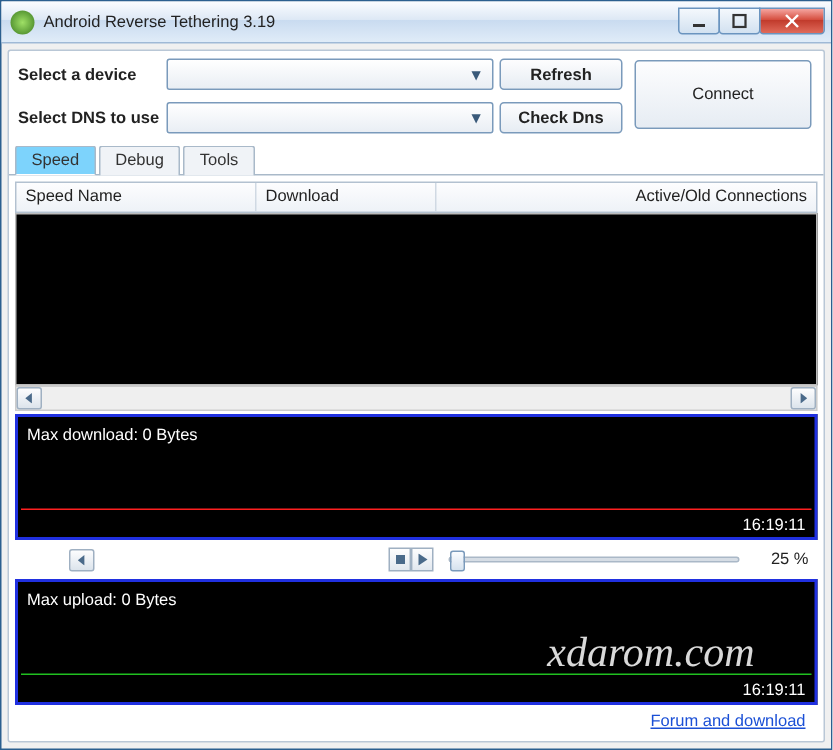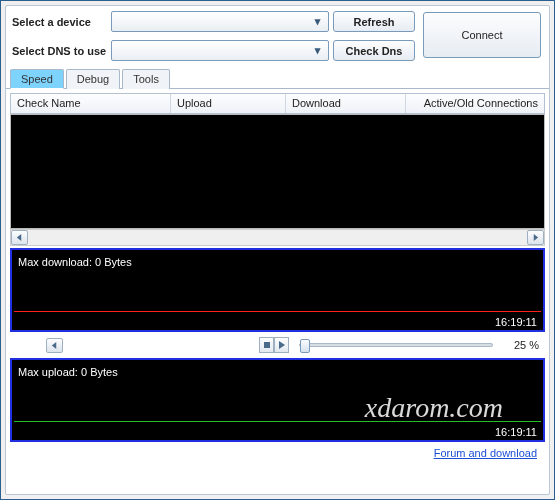--- a/index.html
+++ b/index.html
@@ -45,20 +45,42 @@
   .pct { width: 40px; text-align: right; margin-right: 6px; color: #222; }
   .watermark { position: absolute; right: 40px; top: 32px; font-family: Georgia, serif; font-size: 28px; font-style: italic; color: rgba(255,255,255,0.85); pointer-events: none; }
   .footerlink { text-align: right; padding: 3px 8px; }
   .footerlink a { color: #1a4fd6; text-decoration: underline; cursor: pointer; }
 </style>
 </head>
 <body>
 
 <div class="window">
 
+  <div class="titlebar">
+    <div class="title-ico"></div>
+    <div class="title-text">Android Reverse Tethering 3.19</div>
+    <div class="winbtns">
+      <div class="winbtn">
+          <svg viewBox="0 0 10 10">
+            <line x1="1" y1="8" x2="9" y2="8" stroke="#333" stroke-width="2"></line>
+          </svg>
+        </div>
+      <div class="winbtn">
+          <svg viewBox="0 0 10 10">
+            <rect x="1" y="1" width="8" height="8" fill="none" stroke="#333" stroke-width="1.5"></rect>
+          </svg>
+        </div>
+      <div class="winbtn close">
+          <svg viewBox="0 0 10 10">
+            <line x1="1" y1="1" x2="9" y2="9" stroke="#fff" stroke-width="1.6"></line>
+            <line x1="9" y1="1" x2="1" y2="9" stroke="#fff" stroke-width="1.6"></line>
+          </svg>
+        </div>
+    </div>
+  </div>
 
   <div class="client">
 
     <div class="topgrid">
       <div class="leftcol">
         <div class="toprow">
           <div class="lblcol">Select a device</div>
           <div class="combo">
               <span class="arrow">▾</span>
             </div>
@@ -79,22 +101,21 @@
 
     <div class="tabbar">
       <div class="tab active">Speed</div>
       <div class="tab">Debug</div>
       <div class="tab">Tools</div>
     </div>
 
     <div class="tabbody">
 
       <div class="colhead">
-        <div style="width:160px">Check Name</div>
-        <div style="width:115px">Upload</div>
+        <div style="width:160px">Speed Name</div>
         <div style="width:120px">Download</div>
         <div style="flex:1;text-align:right;border-right:none">Active/Old Connections</div>
       </div>
       <div class="blkbox" style="height:115px"></div>
       <div class="scrollbar">
         <div class="sbtn">
             <svg viewBox="0 0 8 8">
               <polygon points="6,0 6,8 1,4" fill="#4a6a8a"></polygon>
             </svg>
           </div>

